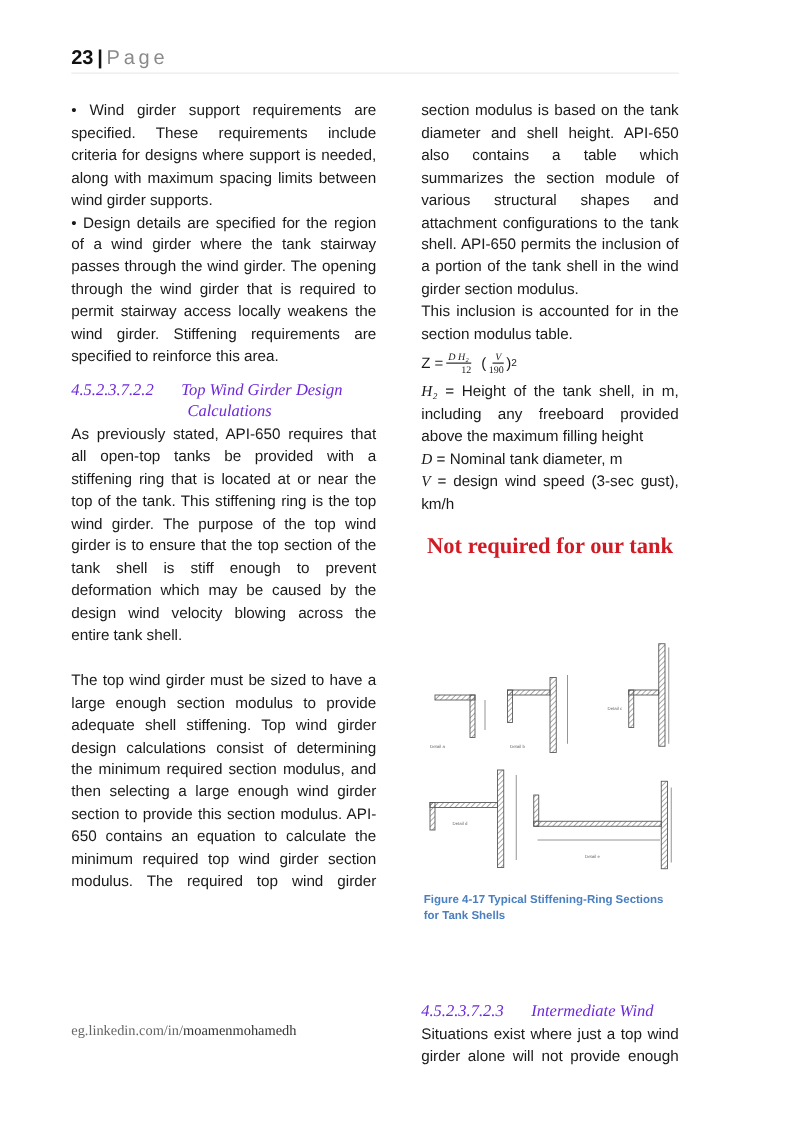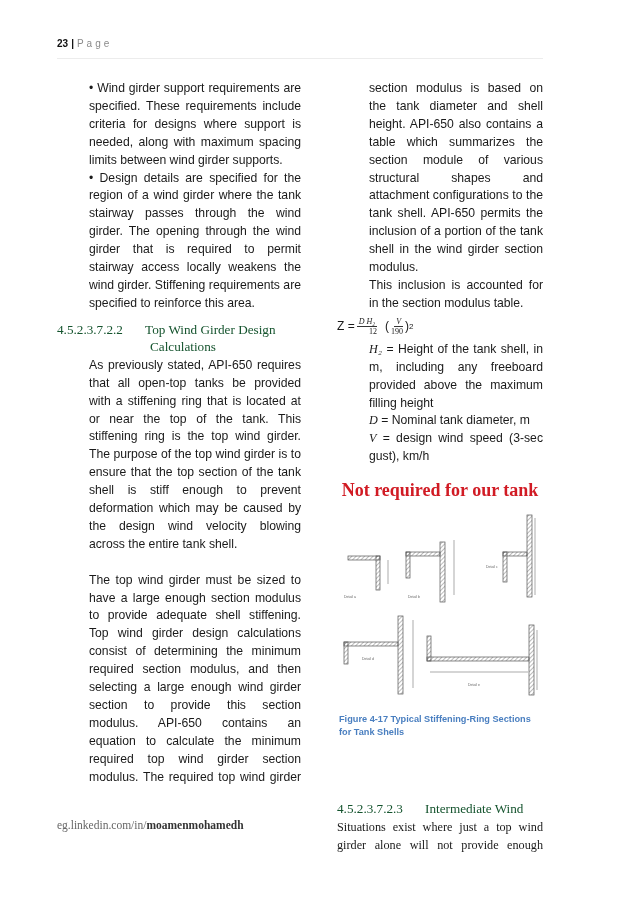--- a/index.html
+++ b/index.html
@@ -1,47 +1,47 @@
 <!DOCTYPE html>
 <html><head>
 <meta charset="utf-8">
 <style>
   html, body { margin: 0; padding: 0; background: #ffffff; }
   body { width: 638px; height: 903px; position: relative; overflow: hidden;
          font-family: "Liberation Sans", "DejaVu Sans", sans-serif; color: #1a1a1a; }
   .header { position: absolute; left: 57px; top: 38px; width: 486px; height: 20px;
-            border-bottom: 1.5px solid #ececec; font-size: 10px; }
+            border-bottom: 1.5px solid #ececec; font-size: 16px; }
   .header .num { font-weight: bold; color: #111; }
   .header .sep { font-weight: bold; color: #111; margin: 0 3px; }
   .header .pg { color: #8a8a8a; letter-spacing: 3px; }
   .col { position: absolute; top: 80px; font-size: 12.2px; line-height: 17.9px; }
   .col-left { left: 57px; width: 244px; }
   .col-right { left: 337px; width: 206px; }
   .p { text-align: justify; margin: 0; }
-  .p.last-left { text-align-last: left; margin-left: 32px; }
-  .heading { font-family: "Liberation Serif", "DejaVu Serif", serif; 
-             color: #14532d; font-size: 13.2px; line-height: 17px; margin: 8px 0 2px 0; }
+  .p.last-left { text-align-last: left; }
+  .heading { font-family: "Liberation Serif", "DejaVu Serif", serif; font-style: italic;
+             color: #6d28d9; font-size: 13.2px; line-height: 17px; margin: 8px 0 2px 0; }
   .heading .hnum { display: inline-block; width: 88px; }
   .heading .cont { padding-left: 93px; display: block; }
   .blank { height: 17.9px; }
   .eq { font-size: 12px; display: flex; align-items: center; height: 24px; margin: 2px 0; }
   .frac { display: inline-flex; flex-direction: column; align-items: flex-end; font-size: 8px;
           font-family: "Liberation Serif", serif; font-style: italic; margin: 0 2px; line-height: 9px; }
   .frac .n { border-bottom: 0.8px solid #333; padding: 0 2px; }
   .frac .d { font-style: normal; }
   .ital { font-style: italic; font-family: "Liberation Serif", serif; }
   .notice { font-family: "Liberation Serif", "DejaVu Serif", serif; font-weight: bold;
             color: #d11b24; font-size: 18px; text-align: center; margin: 16px 0 0 0; }
   .figure { position: absolute; left: 338px; top: 510px; width: 200px; height: 190px; }
   .caption { position: absolute; left: 339px; top: 713px; width: 205px; font-size: 9.2px;
              line-height: 13px; color: #4a7fc0; font-weight: bold; }
   .col-right2 { position: absolute; left: 337px; top: 752px; width: 206px; font-size: 12.2px; line-height: 17.9px; margin-top: 48px; }
   .footer { position: absolute; left: 57px; top: 819px; font-family: "Liberation Serif", "DejaVu Serif", serif;
             font-size: 11.5px; color: #666; }
-  .footer b { color: #333; font-weight: bold; }
+  .footer b { color: #333; font-weight: normal; }
 </style>
 </head>
 <body>
 
 <div class="header">
   <span class="num">23</span><span class="sep">|</span><span class="pg">Page</span>
 </div>
 
 <div class="col col-left">
   <p class="p last-left">• Wind girder support requirements are specified. These requirements include criteria for designs where support is needed, along with maximum spacing limits between wind girder supports.</p>
@@ -123,18 +123,18 @@
     </g>
   </svg>
 </div>
 
 <div class="caption">Figure 4-17 Typical Stiffening-Ring Sections for Tank Shells</div>
 
 <div class="col-right2">
   <div class="heading" style="margin-top:0;">
     <span class="hnum">4.5.2.3.7.2.3</span><span>Intermediate Wind</span>
   </div>
-  <p class="p" style="text-align-last: justify; font-family: Liberation Serif, serif;">Situations exist where just a top wind girder alone will not provide enough</p>
+  <p class="p" style="text-align-last: justify;">Situations exist where just a top wind girder alone will not provide enough</p>
 </div>
 
 <div class="footer">
   <span>eg.linkedin.com/in/</span><b>moamenmohamedh</b>
 </div>
 
 </body></html>

